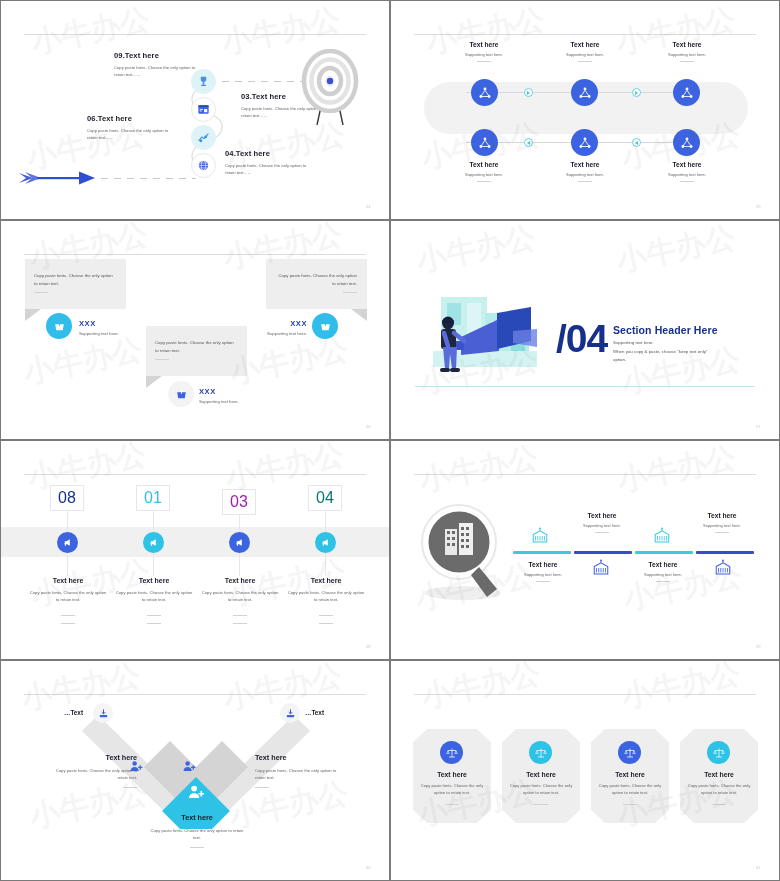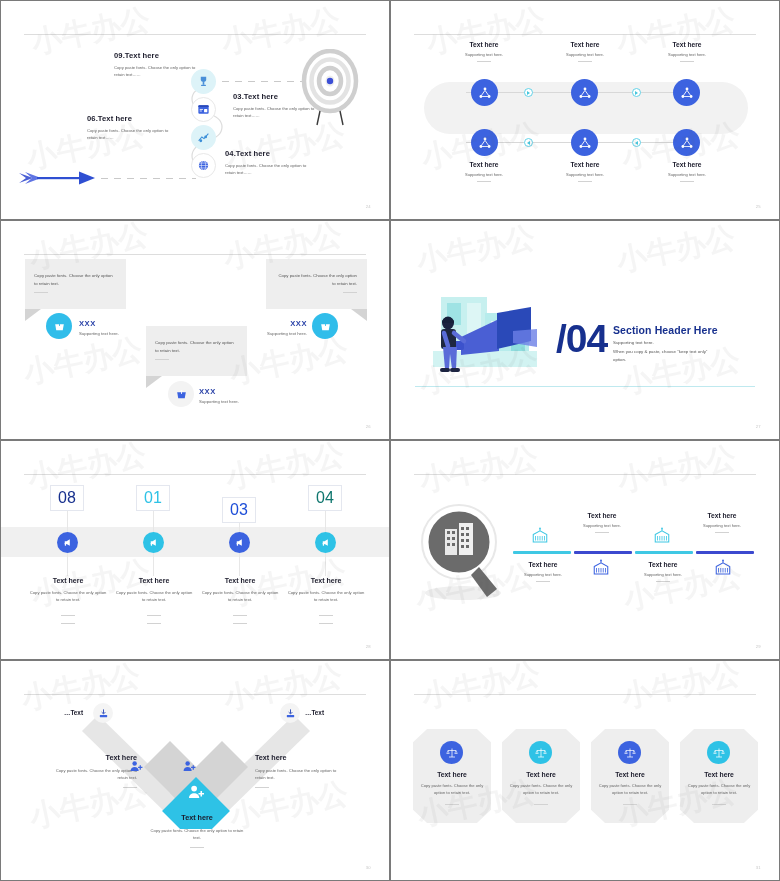--- a/index.html
+++ b/index.html
@@ -225,21 +225,21 @@
         <circle cx="12" cy="12" r="8.5" fill="#3c63e0"></circle>
         <ellipse cx="12" cy="12" rx="4" ry="8.5" fill="none" stroke="#fff" stroke-width="1"></ellipse>
         <path d="M3.5 12h17M5 7.5h14M5 16.5h14" stroke="#fff" stroke-width="1"></path>
       </svg>
     </div>
 
     <div class="blk" style="left:113px;top:50px;">
       <div class="t">09.Text here</div>
       <div class="p">Copy paste fonts. Choose the only option to retain text……</div>
     </div>
-    <div class="blk right" style="left:232px;top:91px;">
+    <div class="blk right" style="left:240px;top:91px;">
       <div class="t">03.Text here</div>
       <div class="p">Copy paste fonts. Choose the only option to retain text……</div>
     </div>
     <div class="blk" style="left:86px;top:113px;">
       <div class="t">06.Text here</div>
       <div class="p" style="width:90px;">Copy paste fonts. Choose the only option to retain text……</div>
     </div>
     <div class="blk right" style="left:224px;top:148px;">
       <div class="t">04.Text here</div>
       <div class="p" style="width:92px;">Copy paste fonts. Choose the only option to retain text……</div>
@@ -488,21 +488,21 @@
     <div class="stem" style="left:152px;top:70px;height:65px;"></div>
     <div class="stem" style="left:238px;top:70px;height:65px;"></div>
     <div class="stem" style="left:324px;top:70px;height:65px;"></div>
 
     <div class="numbox" style="left:49px;top:44px;color:#17308e;">
           <span>08</span>
         </div>
     <div class="numbox" style="left:135px;top:44px;color:#2ec2e6;">
           <span>01</span>
         </div>
-    <div class="numbox" style="left:221px;top:56px;color:#1d4ed8;">
+    <div class="numbox" style="left:221px;top:48px;color:#a21caf;">
           <span>03</span>
         </div>
     <div class="numbox" style="left:307px;top:44px;color:#0f766e;">
           <span>04</span>
         </div>
 
     <div class="bul" style="left:56px;top:91px;background:#3c63e0;">
       <svg viewBox="0 0 24 24">
             <path d="M6 9h4l7-4v14l-7-4H6z" fill="#fff"></path>
             <rect x="6" y="13" width="3" height="6" rx="1" fill="#fff"></rect>

